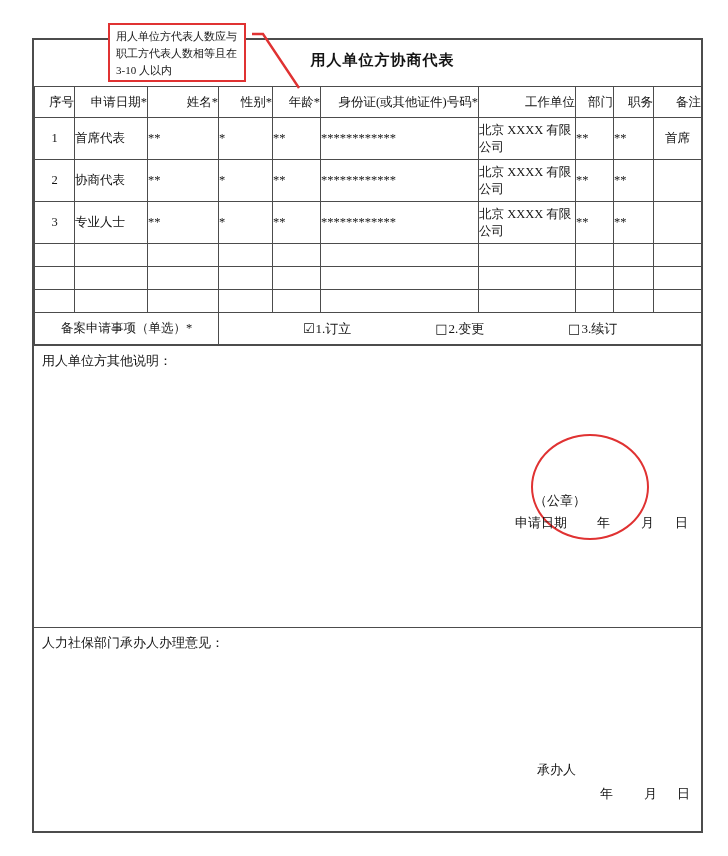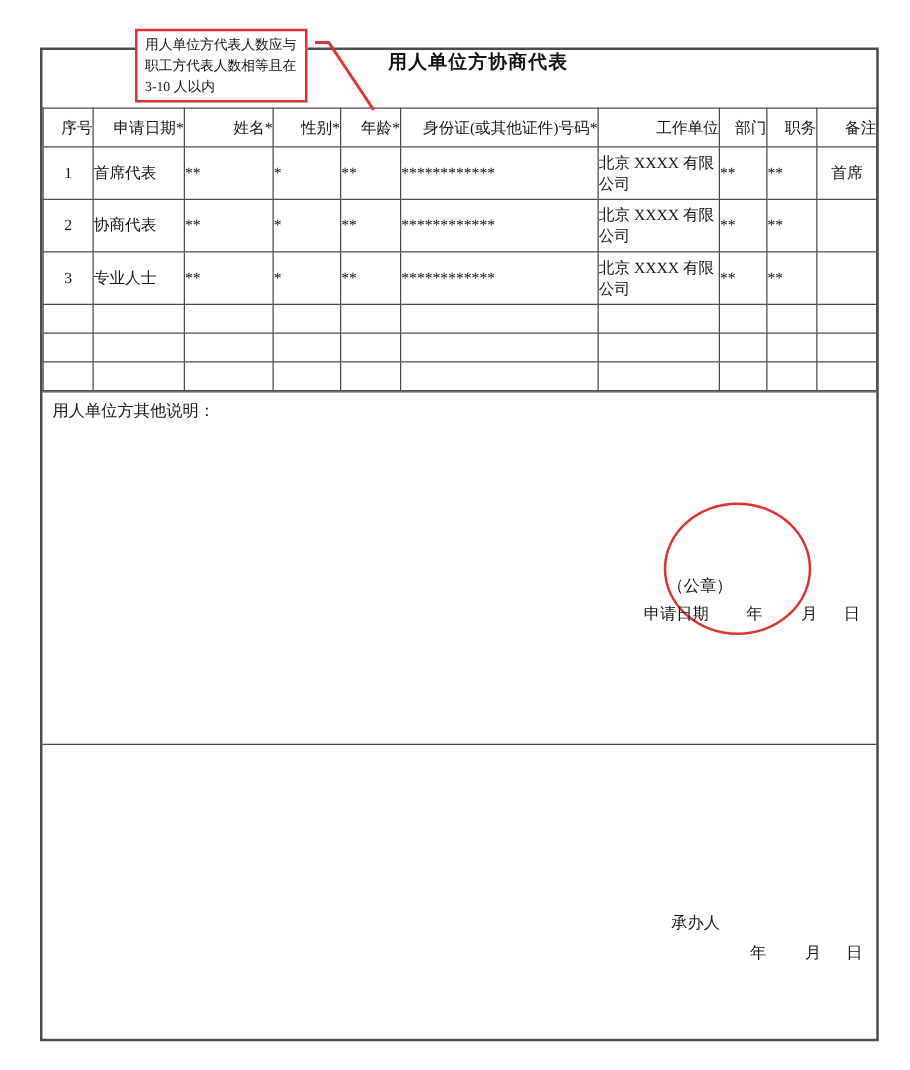--- a/index.html
+++ b/index.html
@@ -7,21 +7,21 @@
     position:relative;width:728px;height:856px;background:#ffffff;
     font-family:"Liberation Serif","DejaVu Serif",serif;color:#141414;
     overflow:hidden;
   }
   .form-box{
     position:absolute;left:32px;top:38px;width:671px;height:795px;
     border:2px solid #4c4c4c;box-sizing:border-box;
     display:flex;flex-direction:column;
   }
   .title-row{
-    height:46px;flex:0 0 46px;display:flex;align-items:flex-start;justify-content:center;
+    height:46px;flex:0 0 46px;display:flex;align-items:center;justify-content:center;
     box-sizing:border-box;padding-bottom:5px;
   }
   .form-title{font-weight:bold;font-size:15px;letter-spacing:1px;margin-left:30px;}
   table.rep-table{
     width:667px;border-collapse:collapse;table-layout:fixed;flex:0 0 auto;
   }
   table.rep-table td,table.rep-table th{
     border:1px solid #4c4c4c;font-size:12.5px;font-weight:normal;
     box-sizing:border-box;overflow:hidden;padding:0;line-height:1.35;
   }
@@ -169,34 +169,54 @@
             <td></td>
             <td></td>
             <td></td>
             <td></td>
             <td></td>
             <td></td>
             <td></td>
             <td></td>
             <td></td>
       </tr>
+      <tr class="filing-row">
+        <td colspan="3" class="filing-label">备案申请事项（单选）*</td>
+        <td colspan="7" class="filing-opts">
+          <div class="opts-wrap">
+            <span class="opt">
+              <span class="cbx">☑</span>
+              <span>1.订立</span>
+            </span>
+            <span class="opt">
+              <span class="cbx">□</span>
+              <span>2.变更</span>
+            </span>
+            <span class="opt">
+              <span class="cbx">□</span>
+              <span>3.续订</span>
+            </span>
+          </div>
+        </td>
+      </tr>
     </tbody>
       </table>
 
     <div class="section sec-notes">
       <div class="sec-label">用人单位方其他说明：</div>
       <div class="seal-circle"></div>
       <div class="seal-text">（公章）</div>
       <span class="abs-lbl" style="left:481px;top:168px;">申请日期</span>
       <span class="abs-lbl" style="left:563px;top:168px;">年</span>
       <span class="abs-lbl" style="left:607px;top:168px;">月</span>
       <span class="abs-lbl" style="left:641px;top:168px;">日</span>
     </div>
 
     <div class="section sec-hr">
+      <div class="sec-label">人力社保部门承办人办理意见：</div>
       <span class="abs-lbl" style="left:503px;top:133px;">承办人</span>
       <span class="abs-lbl" style="left:566px;top:157px;">年</span>
       <span class="abs-lbl" style="left:610px;top:157px;">月</span>
       <span class="abs-lbl" style="left:643px;top:157px;">日</span>
     </div>
 
   </div>
 </div>
 
 </body></html>

